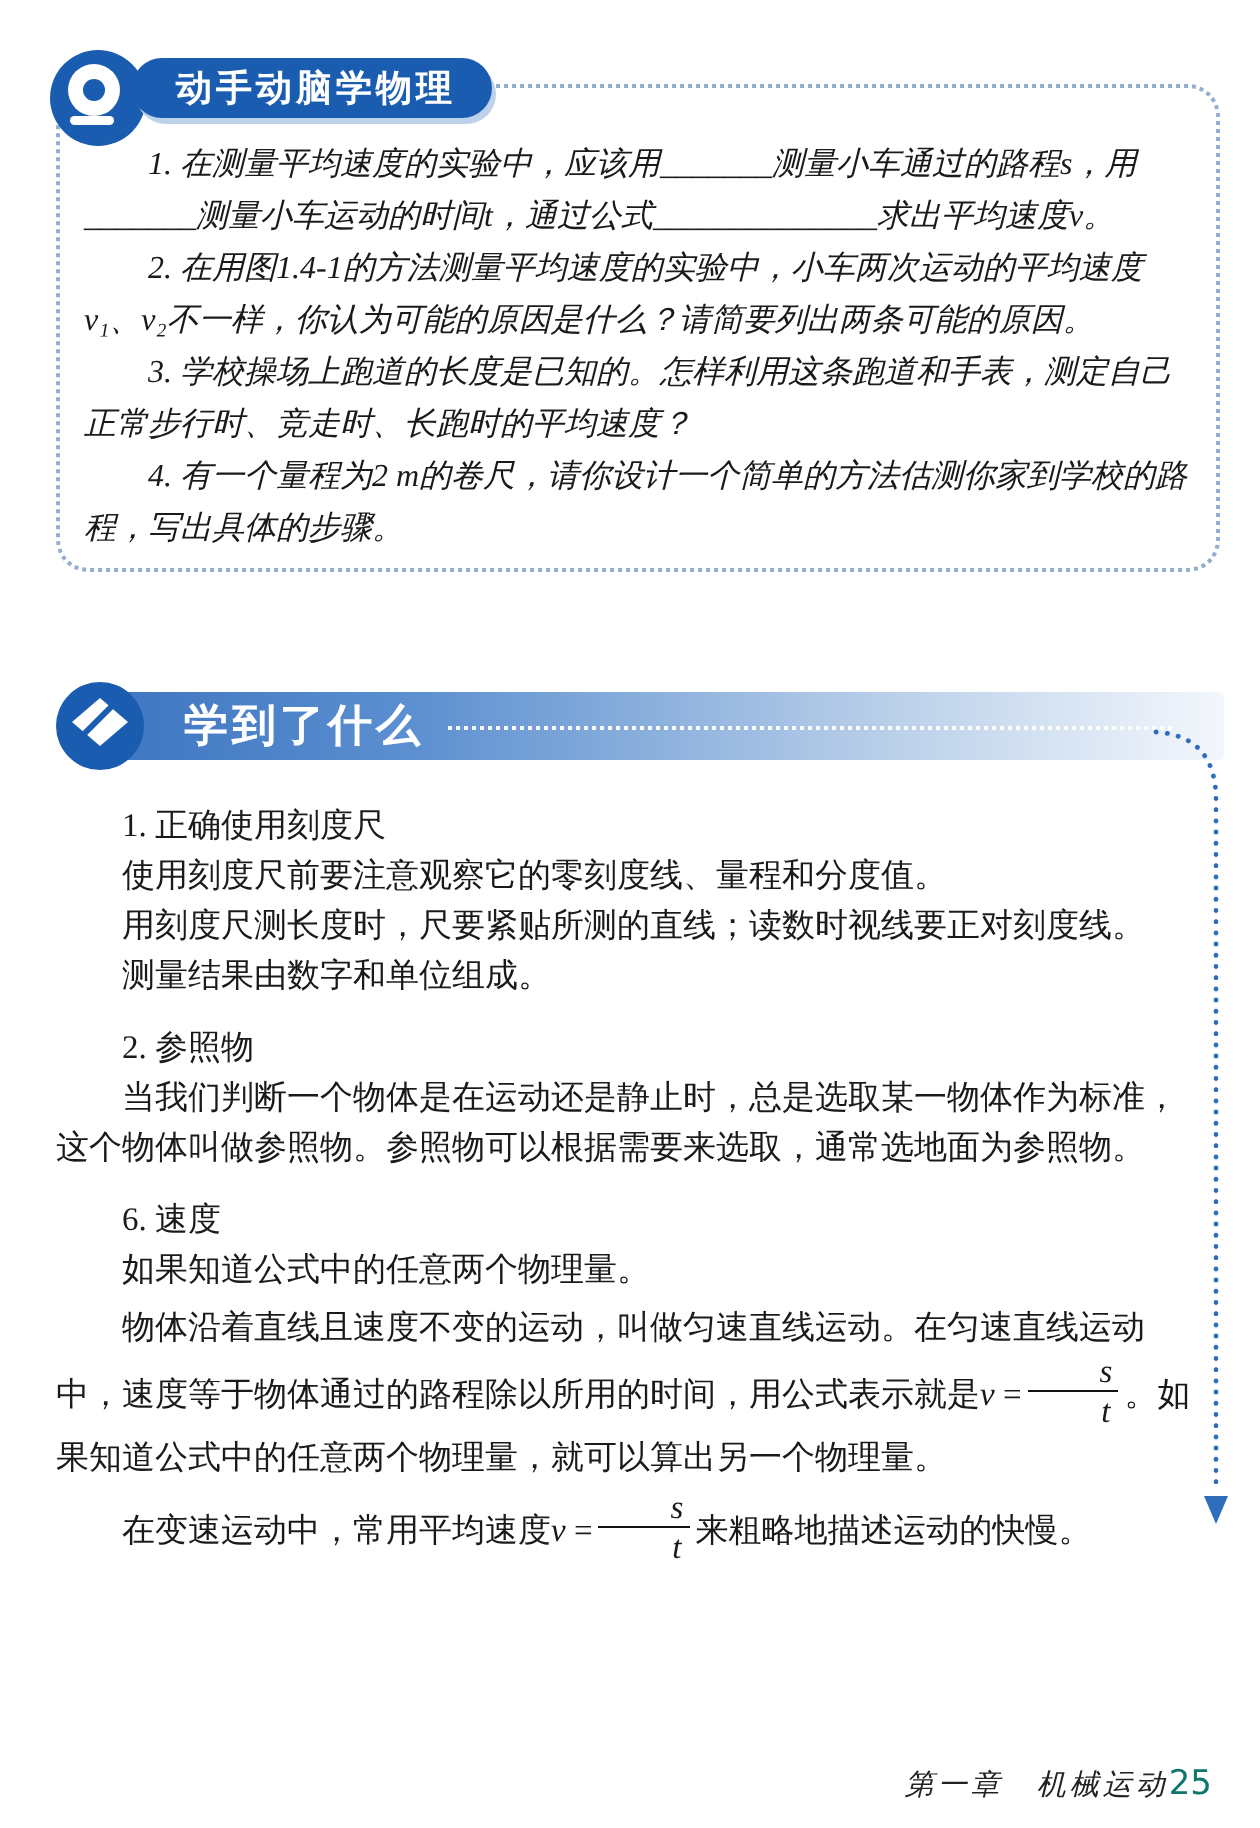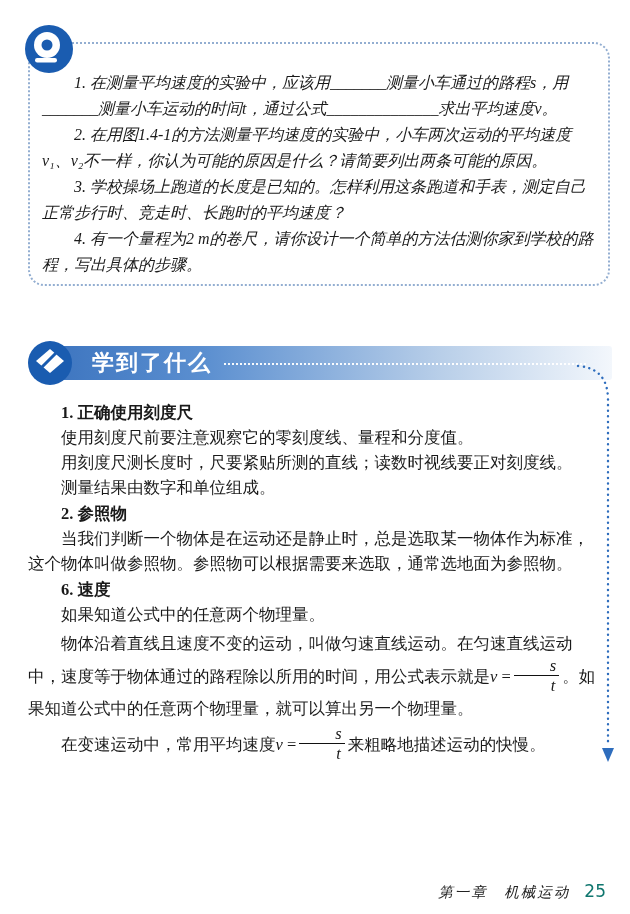--- a/index.html
+++ b/index.html
@@ -40,39 +40,39 @@
   .summary-icon{position:absolute;left:-20px;top:-7px;width:48px;height:48px;}
   .summary-title{
     color:#ffffff;font-family:"Liberation Sans", sans-serif;font-weight:bold;
     font-size:22px;letter-spacing:2px;white-space:nowrap;
   }
   .summary-leader{flex:1;border-top:2px dotted rgba(255,255,255,0.95);margin:2px 26px 0 12px;}
   .summary-body{
     margin-top:20px;padding-right:12px;font-size:16.5px;line-height:25px;
   }
   .summary-body p{margin:0;text-indent:2em;}
-  .summary-body p.hd{font-weight:bold;margin-top:1px;}
+  .summary-body p.hd{font-weight:normal;margin-top:11px;}
   .summary-body p.frm{margin-top:3px;line-height:27px;}
 
   
   .fvar{font-style:italic;}
   .frac{
     display:inline-block;vertical-align:-0.55em;text-align:center;
     font-style:italic;line-height:1.05;margin:0 3px;
   }
   .frac .num{display:block;border-bottom:1px solid #111;padding:0 3px 1px;}
   .frac .den{display:block;padding-top:1px;}
 
   
   .guide-svg{position:absolute;right:0;top:352px;width:66px;height:420px;}
 
   
   .footer{
     position:absolute;right:24px;bottom:12px;
-    display:flex;align-items:baseline;gap:14px;
+    display:flex;align-items:baseline;
   }
   .footer-chapter{
     font-style:italic;font-size:14.5px;letter-spacing:2px;color:#222222;
   }
   .footer-page{
     font-family:"DejaVu Sans", sans-serif;font-size:17px;color:#0f766e;font-style:normal;
   }
 </style>
 </head>
 <body>
@@ -81,20 +81,23 @@
 
   <div class="exercise-icon">
     <svg width="50" height="50" viewBox="0 0 50 50">
       <circle cx="25" cy="25" r="24" fill="#1a5cb0"></circle>
       <circle cx="23" cy="21" r="13" fill="#ffffff"></circle>
       <circle cx="23" cy="21" r="5.5" fill="#1a5cb0"></circle>
       <rect x="11" y="34" width="22" height="4.5" rx="2.2" fill="#ffffff"></rect>
     </svg>
   </div>
 
+  <div class="exercise-title">
+    <span>动手动脑学物理</span>
+  </div>
 
   <div class="exercise-body">
     <p>1. 在测量平均速度的实验中，应该用_______测量小车通过的路程s，用_______测量小车运动的时间t，通过公式______________求出平均速度v。</p>
     <p>2. 在用图1.4-1的方法测量平均速度的实验中，小车两次运动的平均速度v₁、v₂不一样，你认为可能的原因是什么？请简要列出两条可能的原因。</p>
     <p>3. 学校操场上跑道的长度是已知的。怎样利用这条跑道和手表，测定自己正常步行时、竞走时、长跑时的平均速度？</p>
     <p>4. 有一个量程为2 m的卷尺，请你设计一个简单的方法估测你家到学校的路程，写出具体的步骤。</p>
   </div>
 </div>
 
 <div class="summary">

